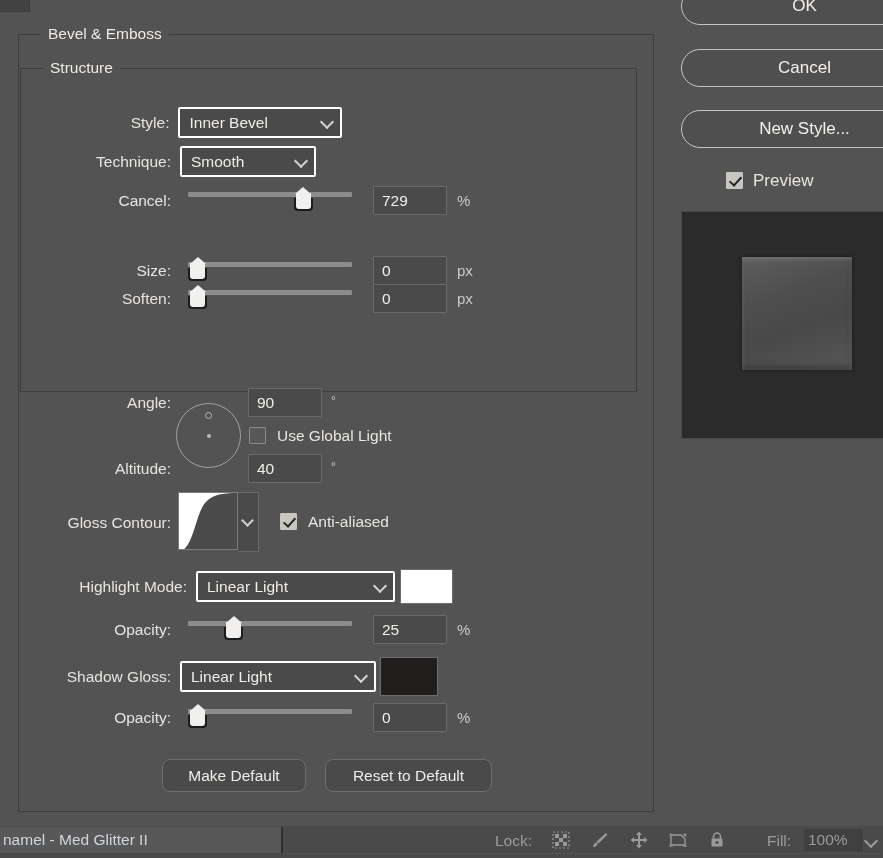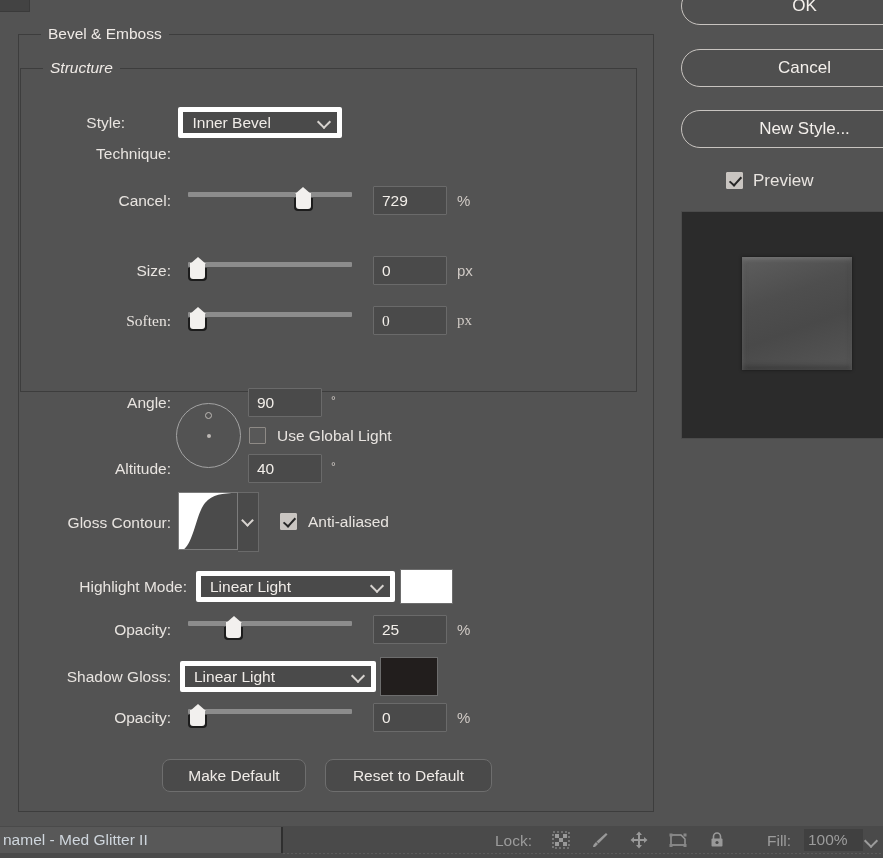--- a/index.html
+++ b/index.html
@@ -25,29 +25,29 @@
 
   
   .fieldset { position: absolute; border: 1px solid #3d3d3d; }
   .fieldset > .fs-legend {
     position: absolute; top: -9px; left: 22px;
     padding: 0 7px; background: #535353;
     color: #efeae6; font-size: 15.5px; line-height: 16px;
     white-space: nowrap;
   }
   #fs-bevel { left: 18px; top: 34px; width: 636px; height: 778px; }
-  #fs-structure { left: 20px; top: 68px; width: 617px; height: 324px; font-style: italic; }
+  #fs-structure { left: 20px; top: 68px; width: 617px; height: 324px; }
   #fs-shading { left: 20px; top: 350px; width: 617px; height: 392px; }
 
   
   .row { position: absolute; display: flex; align-items: center; }
 
   
   .sel {
-    position: relative; background: #4a4a4a; border: 5px solid #ffffff;
+    position: relative; background: #4a4a4a; border: 2px solid #ffffff;
     border-radius: 2px; height: 31px; display: flex; align-items: center;
     padding: 0 26px 0 9px; color: #f0ece8; font-size: 15.5px;
     cursor: pointer; white-space: nowrap;
   }
   .sel .chev {
     position: absolute; right: 8px; top: 50%; width: 10px; height: 10px;
     margin-top: -6px;
   }
   .sel .chev:before {
     content: ""; position: absolute; left: 0; top: 0;
@@ -208,29 +208,33 @@
 
   <div class="fieldset" id="fs-bevel">
     <div class="fs-legend">Bevel &amp; Emboss</div>
   </div>
 
   <div class="fieldset" id="fs-structure">
     <div class="fs-legend">Structure</div>
   </div>
 
   <div class="row" style="left:42px; top:107px; width:300px;">
-    <div class="lbl lbl-right" style="width:129px;text-align:center;">Style:</div>
+    <div class="lbl lbl-right" style="width:129px;">Style:</div>
     <div class="sel" style="margin-left:9px; width:165px;">
       <span>Inner Bevel</span>
       <span class="chev"></span>
     </div>
   </div>
 
   <div class="row" style="left:42px; top:146px; width:300px;">
     <div class="lbl lbl-right" style="width:129px;">Technique:</div>
+    <div class="sel" style="margin-left:9px; width:136px;">
+      <span>Smooth</span>
+      <span class="chev"></span>
+    </div>
   </div>
 
   <div class="row" style="left:42px; top:186px; width:450px;">
     <div class="lbl lbl-right" style="width:129px;">Cancel:</div>
     <div class="slider" style="margin-left:17px; width:164px;">
       <div class="track"></div>
       <div class="thumb" id="depth-thumb" style="left: 105.85px;">
           <i></i>
         </div>
     </div>
@@ -248,21 +252,21 @@
       <div class="thumb" id="size-thumb" style="left: 0px;">
           <i></i>
         </div>
     </div>
     <div class="num" style="margin-left:21px;">
       <span>0</span>
     </div>
     <div class="unit" style="margin-left:10px;">px</div>
   </div>
 
-  <div class="row" style="left:42px; top:306px; width:450px;font-family:Liberation Serif, serif;">
+  <div class="row" style="left:42px; top:284px; width:450px;">
     <div class="lbl lbl-right" style="width:129px;">Soften:</div>
     <div class="slider" style="margin-left:17px; width:164px;">
       <div class="track"></div>
       <div class="thumb" id="soften-thumb" style="left: 0px;">
           <i></i>
         </div>
     </div>
     <div class="num" style="margin-left:21px;">
       <span>0</span>
     </div>

